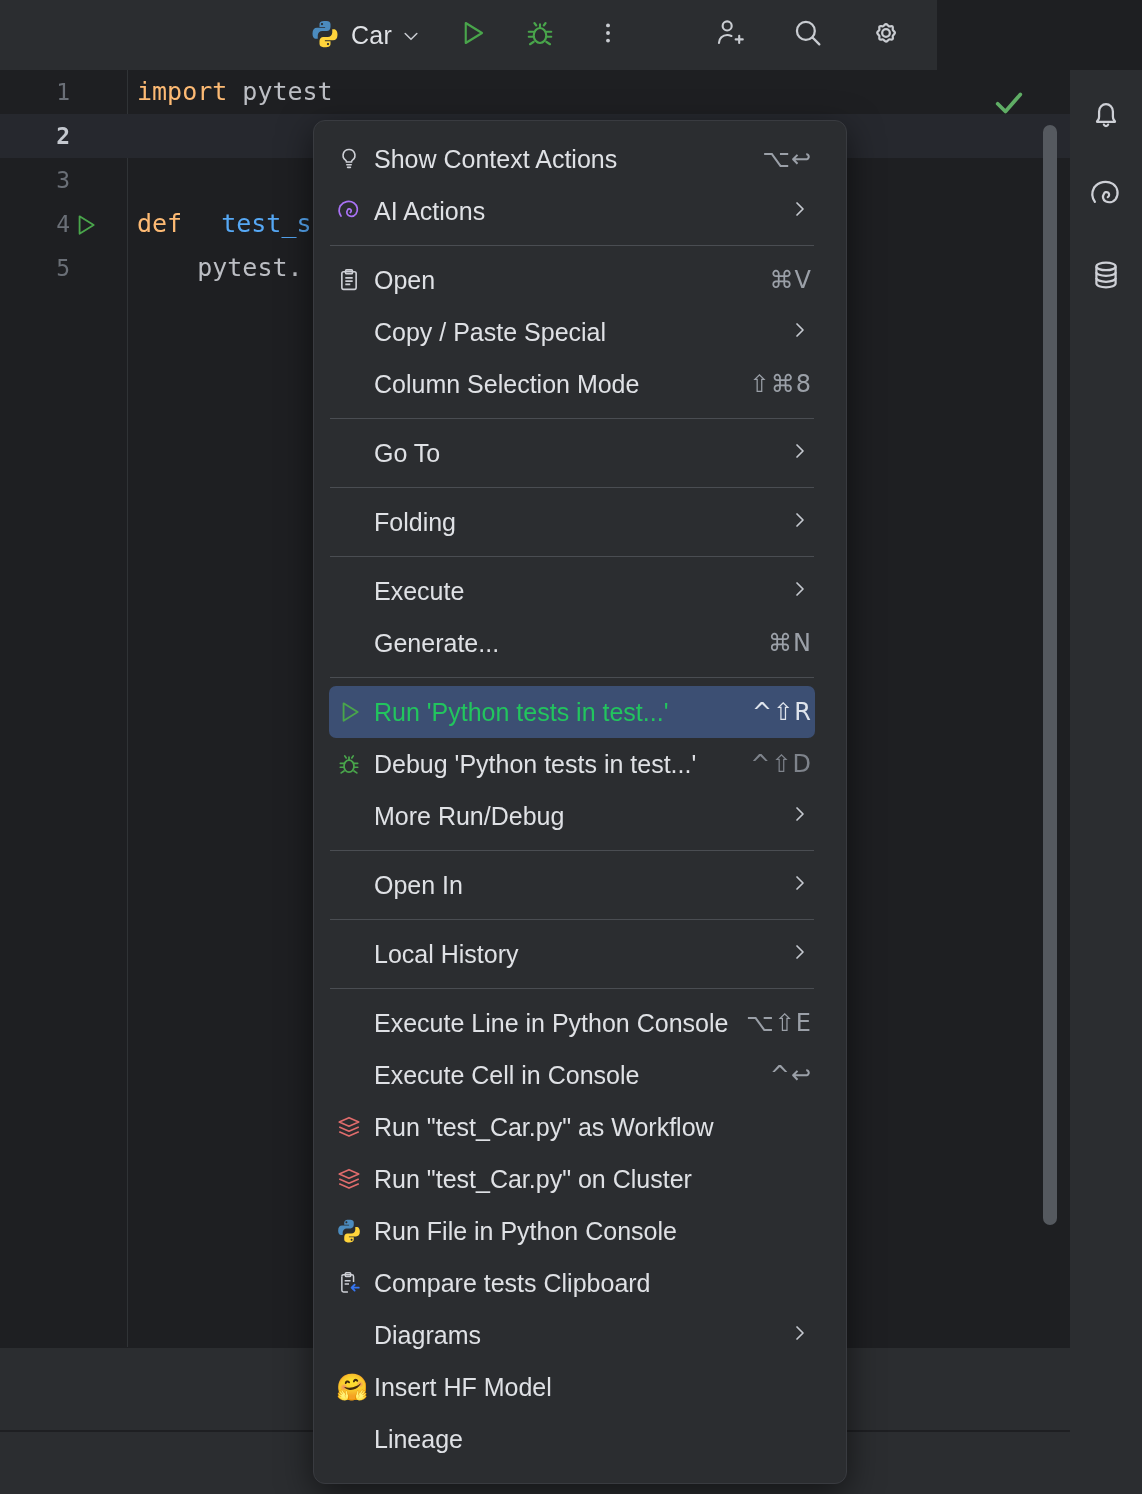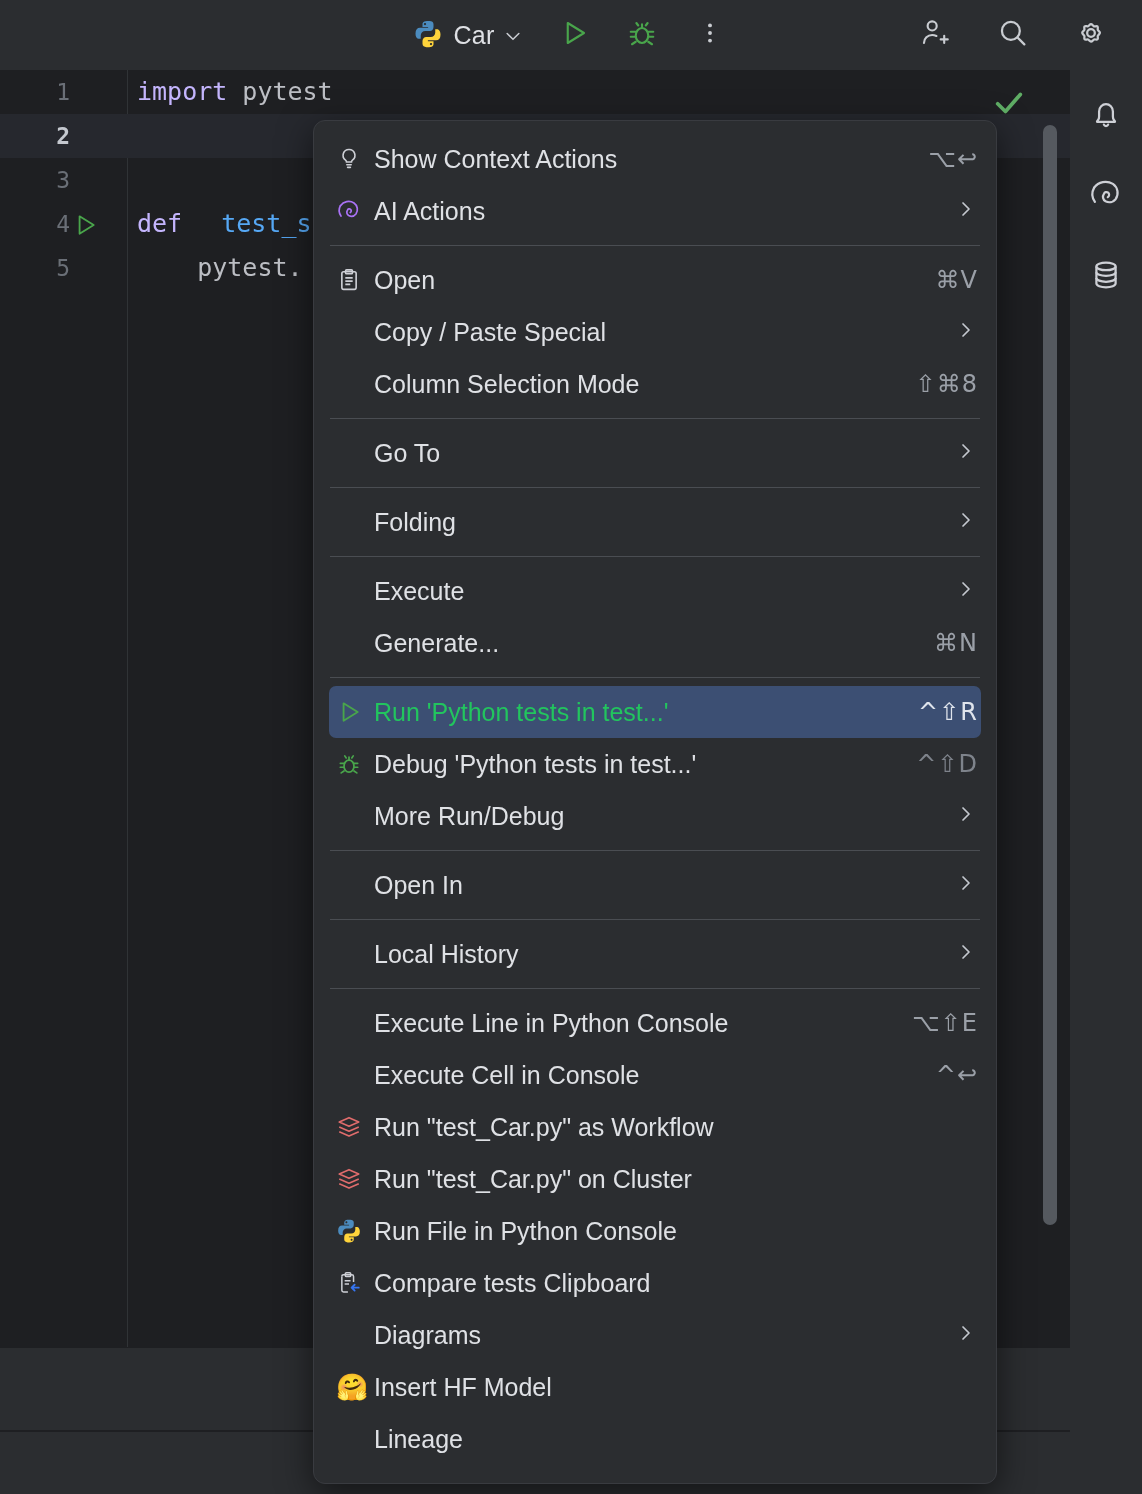--- a/index.html
+++ b/index.html
@@ -6,21 +6,21 @@
   html, body {
     width: 1142px; height: 1494px;
     background: #1e1f22;
     font-family: "Liberation Sans", sans-serif;
     overflow: hidden;
   }
   #root { position: relative; width: 1142px; height: 1494px; }
 
   
   .toolbar {
-    position: absolute; left: 0; top: 0; width: 1142px; height: 70px;
+    position: absolute; left: 0; top: 0; width: 937px; height: 70px;
     background: #2b2d30;
     display: flex; align-items: center; justify-content: center;
   }
   .tb-center { display: flex; align-items: center; gap: 0px; }
   .run-config {
     display: flex; align-items: center; gap: 9px;
     padding: 4px 8px; border-radius: 6px; cursor: default;
   }
   .run-config .label { color: #dfe1e5; font-size: 25px; letter-spacing: .2px; }
   .chevron-dn { width: 18px; height: 18px; display:inline-block; }
@@ -58,21 +58,21 @@
   }
   .line.current .ln-num { color: #c4c8cf; font-weight: bold; }
   .run-gutter-icon {
     position: absolute; left: -56px; top: 9px; width: 26px; height: 26px;
   }
   .code {
     position: relative; padding-left: 9px;
     font-family: "DejaVu Sans Mono", monospace; font-size: 25px;
     color: #bcbec4; white-space: pre;
   }
-  .kw  { color: #c4b5fd; }
+  .kw  { color: #fdba74; }
   .fn  { color: #56a8f5; margin-left: 24px; }
   .pl  { color: #bcbec4; }
 
   .check-mark { position: absolute; right: 44px; top: 16px; }
 
   .editor-scrollbar {
     position: absolute; right: 13px; top: 55px; width: 14px; height: 1100px;
     background: #55595f; border-radius: 7px;
   }
 
@@ -90,26 +90,26 @@
     position: absolute; left: 0; top: 1347px; width: 1070px; height: 83px;
     background: #2b2d30; border-top: 1px solid #1e1f22;
   }
   .band-b {
     position: absolute; left: 0; top: 1430px; width: 1070px; height: 64px;
     background: #2b2d30; border-top: 2px solid #1e1f22;
   }
 
   
   .ctx-menu {
-    position: absolute; left: 313px; top: 120px; width: 684px; height: 1364px;
+    position: absolute; left: 313px; top: 120px; width: 534px; height: 1364px;
     background: #2b2d30;
     border: 1px solid #393b40;
     border-radius: 12px;
     box-shadow: 0 10px 34px rgba(0,0,0,.55);
-    padding: 12px 0 14px 0;
+    padding: 12px 16px 14px 0;
     overflow: hidden;
   }
   .mi {
     position: relative; display: flex; align-items: center;
     height: 52px; padding: 0 18px 0 22px; cursor: default;
   }
   .mi .mi-icon {
     width: 34px; min-width: 34px; height: 30px;
     display: flex; align-items: center; justify-content: flex-start;
   }

